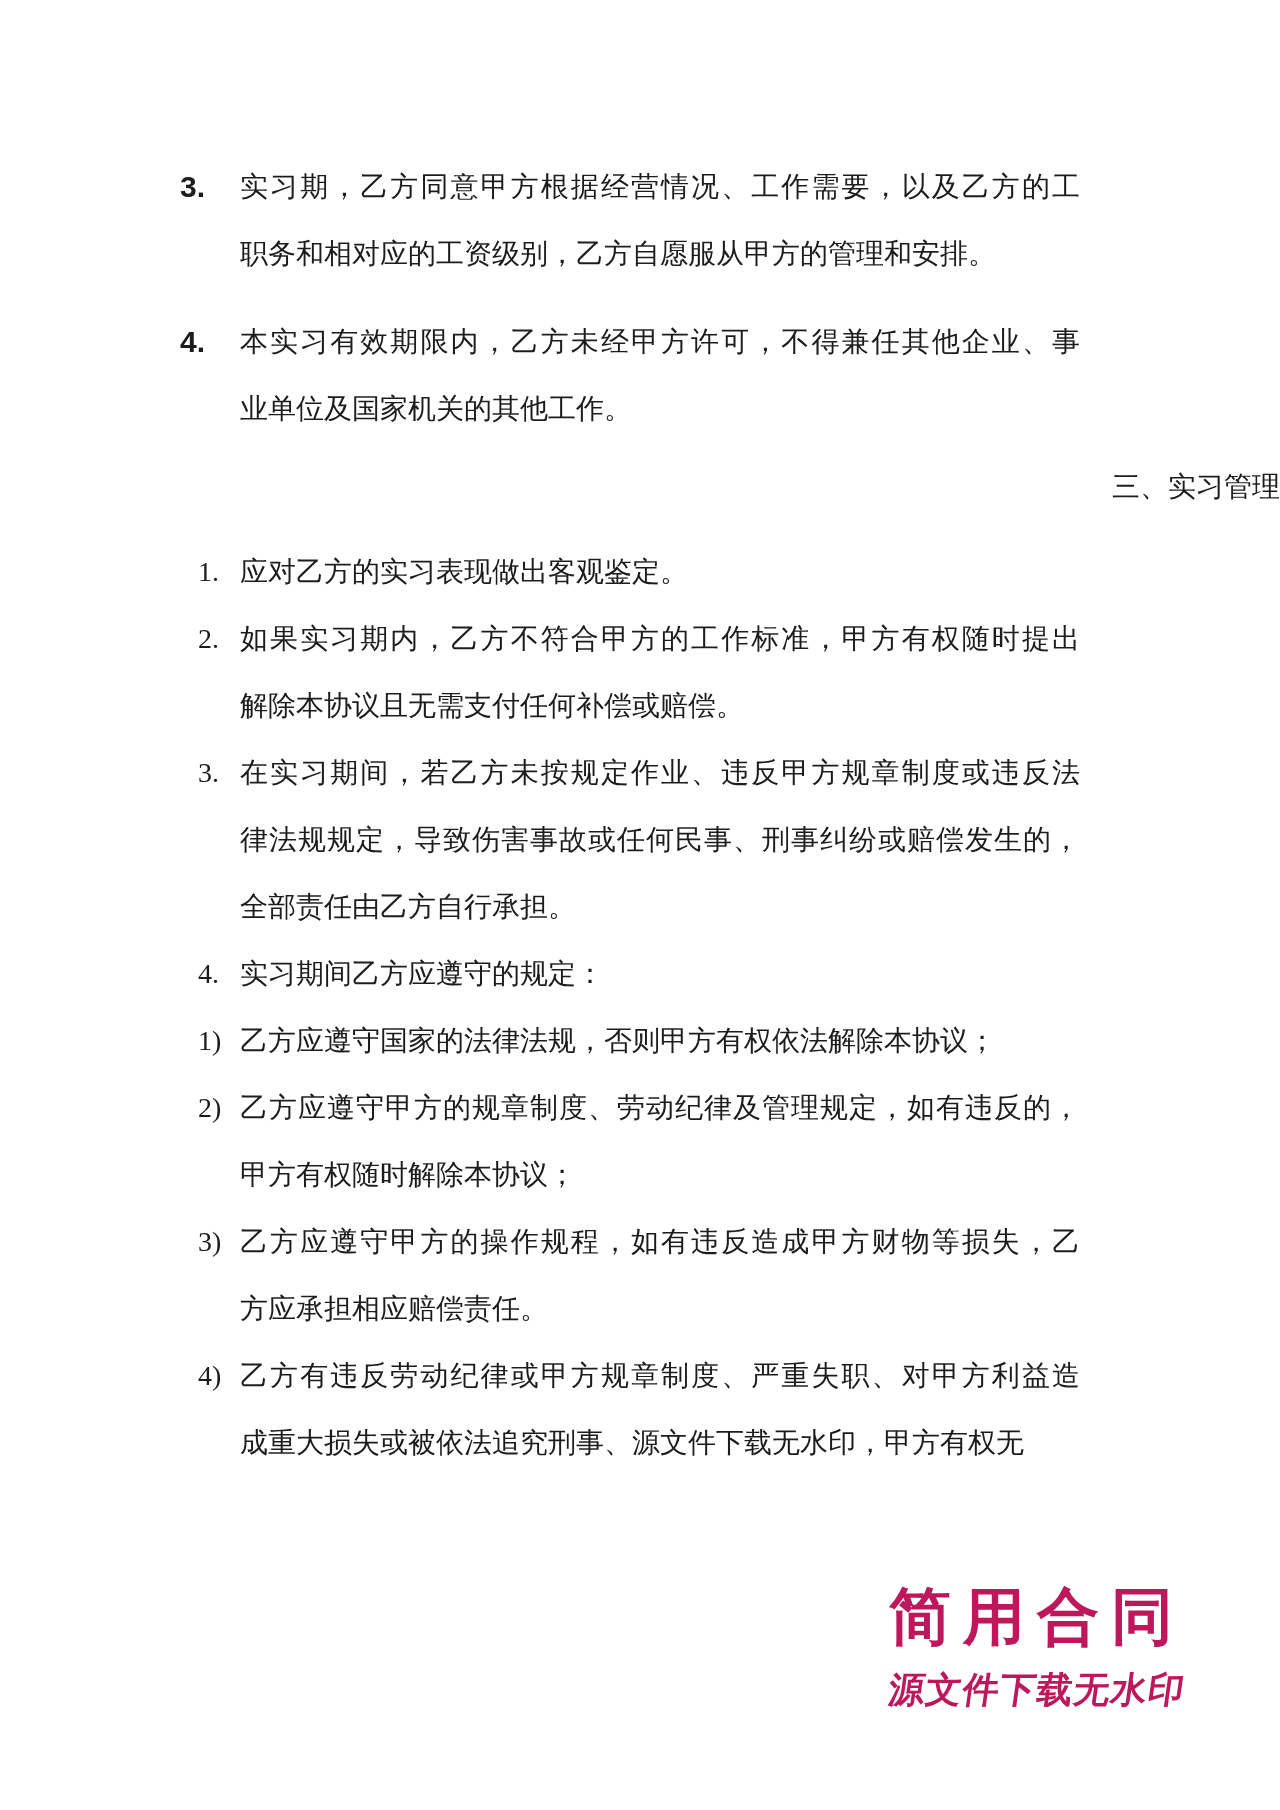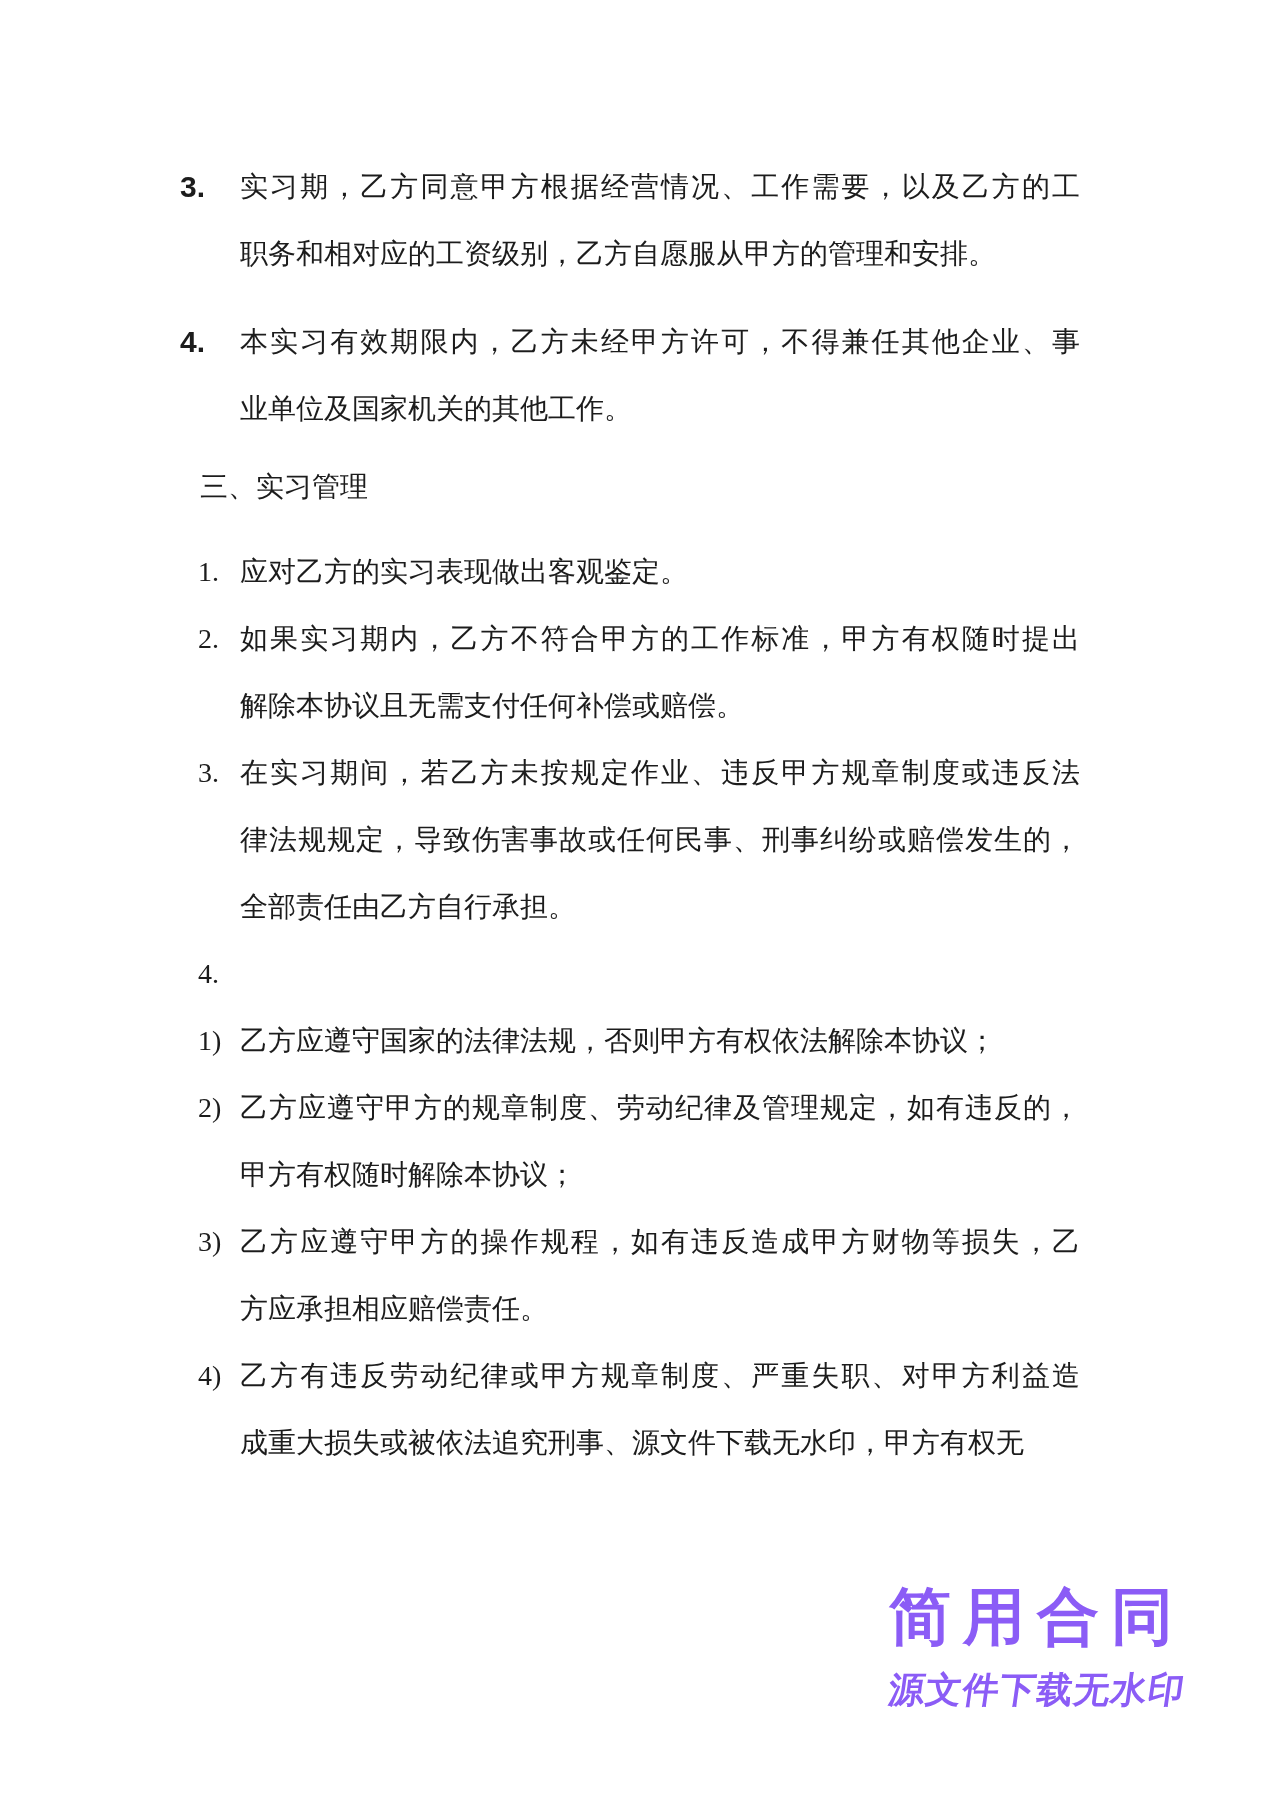--- a/index.html
+++ b/index.html
@@ -34,35 +34,35 @@
   .level-top { padding-left: 180px; }
   .level-top > .marker {
     width: 60px;
     font-family: "Liberation Sans", "DejaVu Sans", sans-serif;
     font-weight: 700;
     font-size: 30px;
   }
   .level-top + .level-top { margin-top: 21px; }
 
   
-  .level-heading { padding-left: 200px; margin-top: 11px; margin-bottom: 18px; }
+  .level-heading { padding-left: 200px; margin-top: 11px; margin-bottom: 18px; justify-content: flex-end; }
   .level-heading > .body { width: auto; }
 
   
   .level-sub, .level-subsub { padding-left: 198px; }
   .level-sub > .marker, .level-subsub > .marker { width: 42px; }
 
   
   .watermark {
     position: absolute;
     left: 889px;
     top: 1586px;
     font-family: "Liberation Sans", "DejaVu Sans", sans-serif;
     font-weight: 700;
-    color: #8b5cf6;
+    color: #be185d;
     user-select: none;
   }
   .wm-line1 { font-size: 62px; line-height: 1; letter-spacing: 12px; }
   .wm-line2 {
     margin-top: 24px;
     font-size: 36px;
     line-height: 1;
     letter-spacing: 1px;
     transform: skewX(-8deg);
   }
@@ -107,20 +107,23 @@
       <div class="item level-sub">
         <span class="marker">3.</span>
         <div class="body">
           <div class="line fill">在实习期间，若乙方未按规定作业、违反甲方规章制度或违反法</div>
           <div class="line fill">律法规规定，导致伤害事故或任何民事、刑事纠纷或赔偿发生的，</div>
           <div class="line">全部责任由乙方自行承担。</div>
         </div>
       </div>
       <div class="item level-sub">
         <span class="marker">4.</span>
+        <div class="body">
+          <div class="line">实习期间乙方应遵守的规定：</div>
+        </div>
       </div>
       <div class="item level-subsub">
         <span class="marker">1)</span>
         <div class="body">
           <div class="line">乙方应遵守国家的法律法规，否则甲方有权依法解除本协议；</div>
         </div>
       </div>
       <div class="item level-subsub">
         <span class="marker">2)</span>
         <div class="body">

